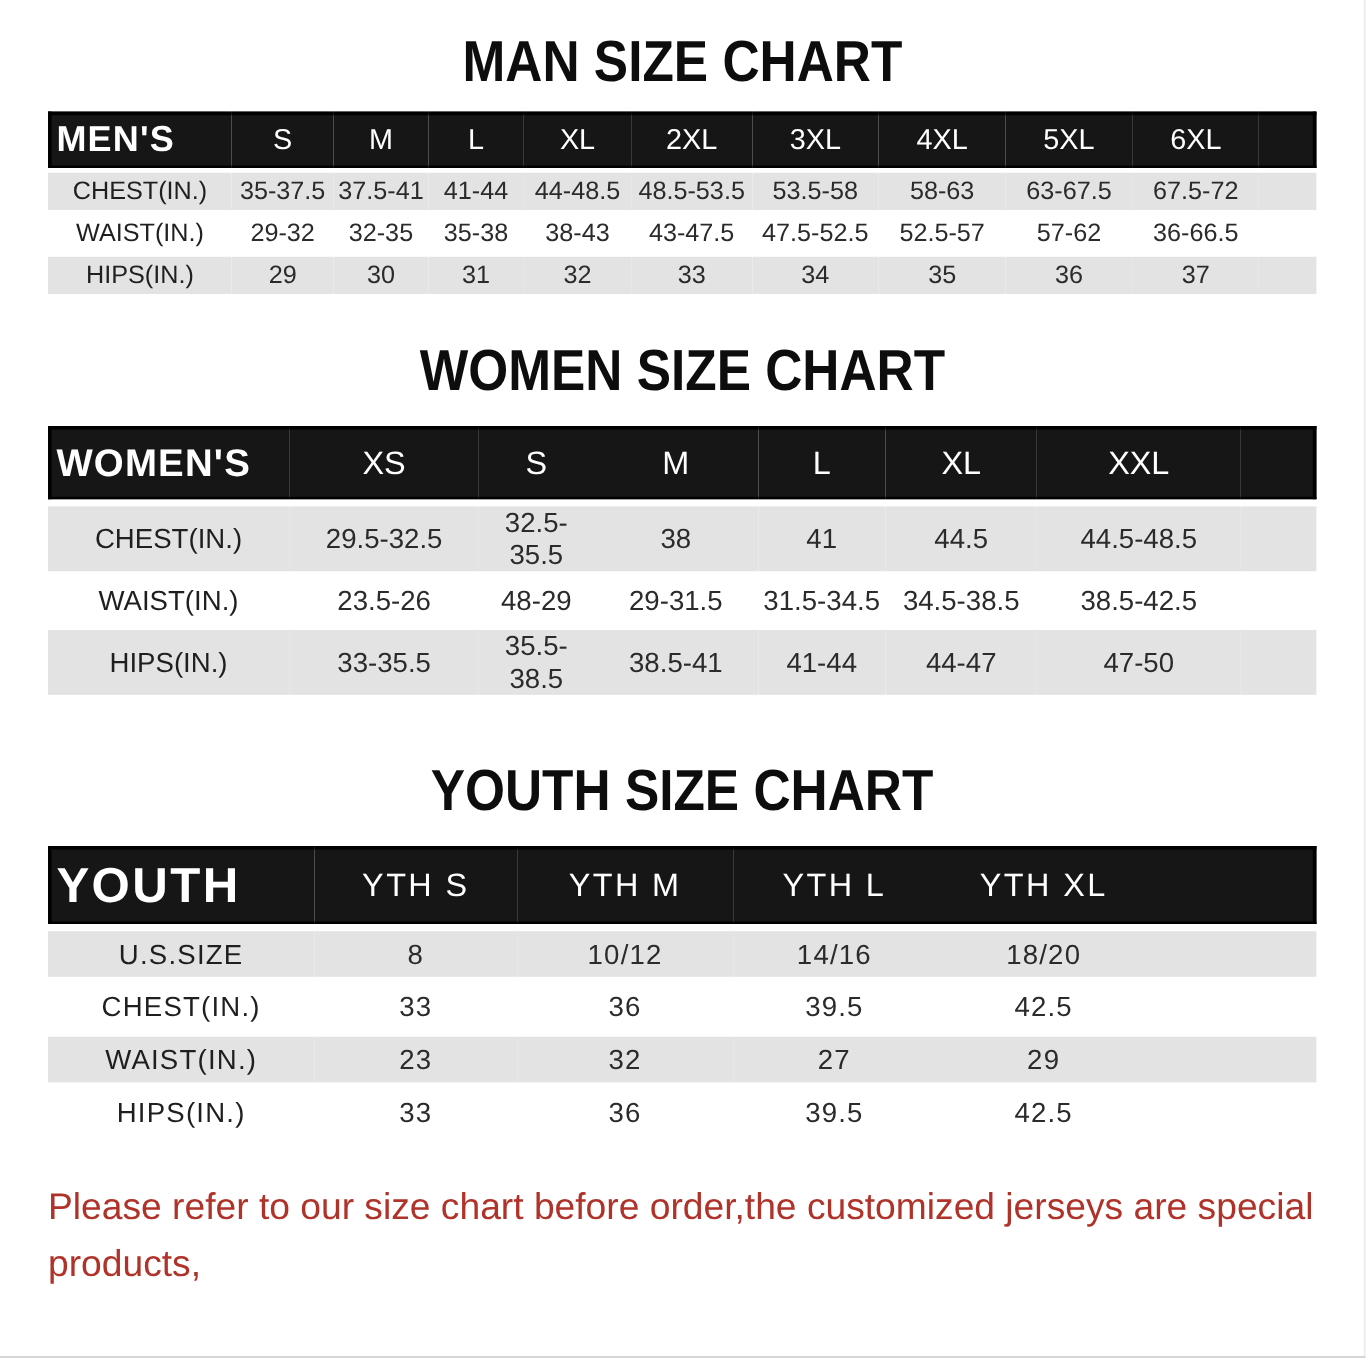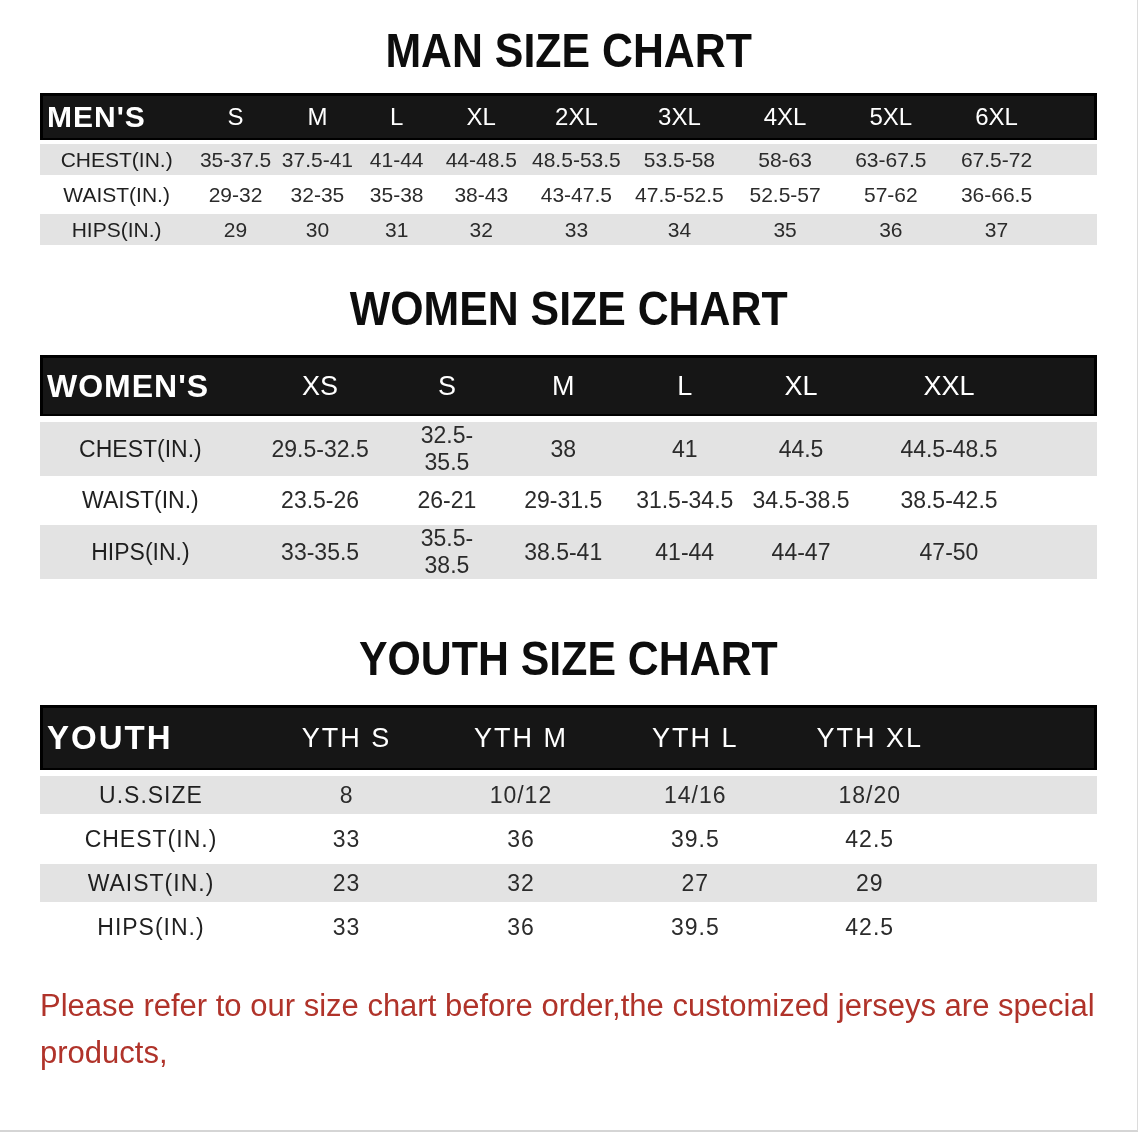--- a/index.html
+++ b/index.html
@@ -30,21 +30,21 @@
   thead th{background:#161616;color:#ffffff;font-weight:400;text-align:center;
            border-top:3px solid #000;border-bottom:2px solid #000;padding:0;}
   thead th.lbl{text-align:left;padding-left:4px;font-weight:700;letter-spacing:1px;
                border-left:3px solid #000;}
   thead th.sp{border-right:3px solid #000;}
   .t0 thead th{height:42px;font-size:24px;}
   .t0 thead th.lbl{font-size:30px;}
   .t1 thead th{height:56px;font-size:27px;}
   .t1 thead th.lbl{font-size:32px;}
   .t2 thead th{height:60px;font-size:27px;letter-spacing:2px;}
-  .t2 thead th.lbl{font-size:33px;}
+  .t2 thead th.lbl{font-size:41px;}
 
   tbody td{text-align:center;color:#2b2b2b;padding:0;}
   tbody td.lbl{color:#1f1f1f;}
   tbody tr:nth-child(odd){background:#e3e3e3;}
   tbody tr:nth-child(even){background:#ffffff;}
   .t0 tbody td{height:31px;font-size:21px;}
   .t0 tbody td.lbl{font-size:21px;}
   .t1 tbody td{height:37px;font-size:23px;}
   .t2 tbody td{height:38px;font-size:23px;letter-spacing:1px;}
 
@@ -166,21 +166,21 @@
           <td>32.5-35.5</td>
           <td>38</td>
           <td>41</td>
           <td>44.5</td>
           <td>44.5-48.5</td>
           <td class="sp"></td>
         </tr>
         <tr>
           <td class="lbl">WAIST(IN.)</td>
           <td>23.5-26</td>
-          <td>26-21</td>
+          <td>48-29</td>
           <td>29-31.5</td>
           <td>31.5-34.5</td>
           <td>34.5-38.5</td>
           <td>38.5-42.5</td>
           <td class="sp"></td>
         </tr>
         <tr>
           <td class="lbl">HIPS(IN.)</td>
           <td>33-35.5</td>
           <td>35.5-38.5</td>

